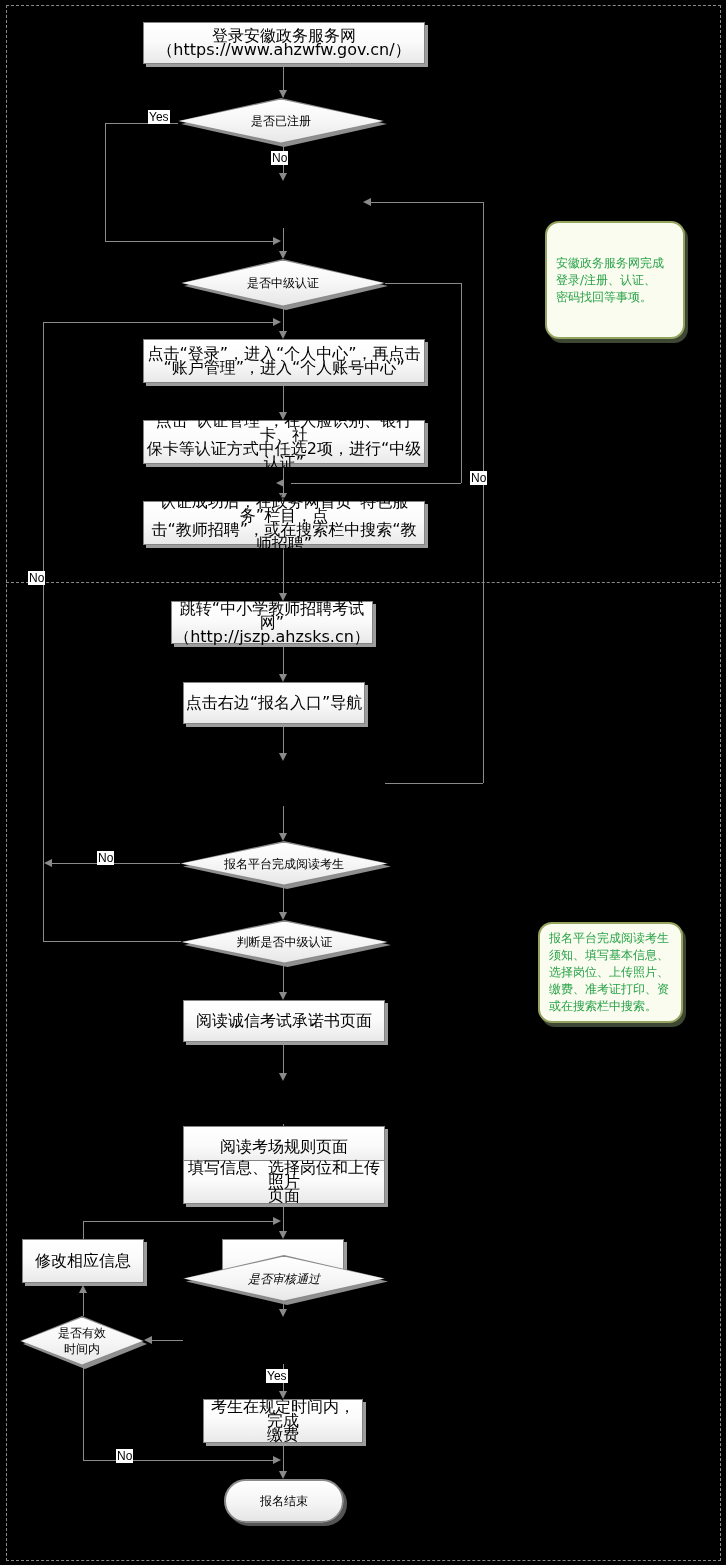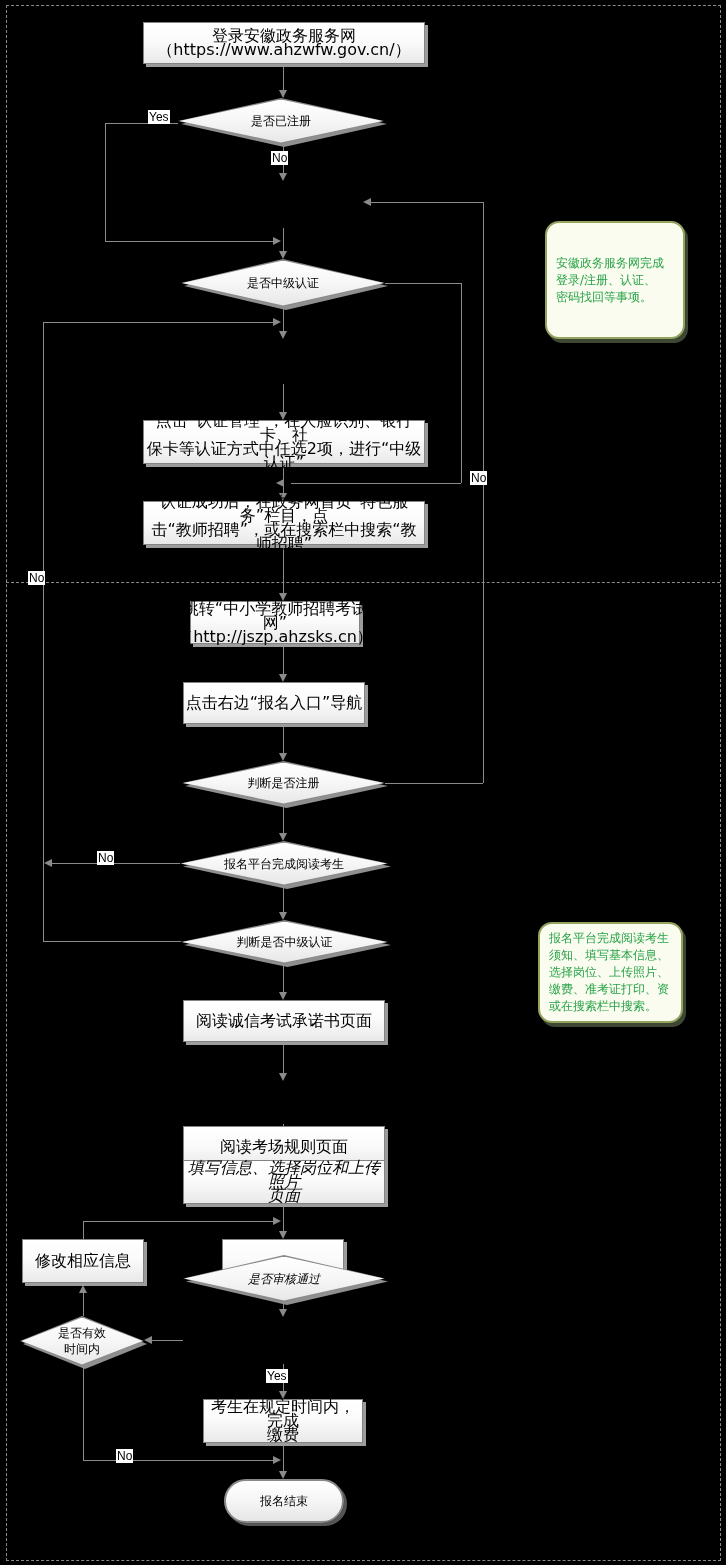--- a/index.html
+++ b/index.html
@@ -140,47 +140,44 @@
 
 
   <div class="dia" style="left:181px;top:259px;width:204px;height:48px;">
     <div class="sh"></div>
     <div class="bd"></div>
     <div class="in">
         <span class="txt">是否中级认证</span>
       </div>
   </div>
 
+  <div class="bnode" style="left:143px;top:339px;width:282px;height:44px;">
+    <span class="txt">点击“登录”，进入“个人中心”，再点击
+“账户管理”，进入“个人账号中心”</span>
+  </div>
 
   <div class="bnode" style="left:143px;top:420px;width:282px;height:44px;">
     <span class="txt">点击“认证管理”，在人脸识别、银行卡、社
 保卡等认证方式中任选2项，进行“中级认证”</span>
   </div>
 
   <div class="bnode" style="left:143px;top:501px;width:282px;height:44px;">
     <span class="txt">认证成功后，在政务网首页“特色服务”栏目，点
 击“教师招聘”，或在搜索栏中搜索“教师招聘”</span>
   </div>
 
-  <div class="bnode" style="left:190px;top:601px;width:170px;height:43px;">
+  <div class="bnode" style="left:171px;top:601px;width:202px;height:43px;">
     <span class="txt">跳转“中小学教师招聘考试网”
 （http://jszp.ahzsks.cn）</span>
   </div>
 
   <div class="bnode" style="left:183px;top:682px;width:182px;height:42px;">
     <span class="txt">点击右边“报名入口”导航</span>
   </div>
 
-  <div class="dia" style="left:182px;top:761px;width:203px;height:44px;">
-    <div class="sh"></div>
-    <div class="bd"></div>
-    <div class="in">
-        <span class="txt">判断是否注册</span>
-      </div>
-  </div>
 
   <div class="dia" style="left:180px;top:841px;width:208px;height:45px;">
     <div class="sh"></div>
     <div class="bd"></div>
     <div class="in">
         <span class="txt">报名平台完成阅读考生</span>
       </div>
   </div>
 
   <div class="dia" style="left:181px;top:920px;width:207px;height:44px;">
@@ -192,21 +189,21 @@
   </div>
 
   <div class="bnode" style="left:183px;top:1000px;width:202px;height:42px;">
     <span class="txt">阅读诚信考试承诺书页面</span>
   </div>
 
   <div class="bnode" style="left:183px;top:1081px;width:202px;height:42px;margin-top:45px;">
     <span class="txt">阅读考场规则页面</span>
   </div>
 
-  <div class="bnode" style="left:183px;top:1160px;width:202px;height:44px;font-style:italic;">
+  <div class="bnode" style="left:183px;top:1160px;width:202px;height:44px;">
     <span class="txt">填写信息、选择岗位和上传照片
 页面</span>
   </div>
 
   <div class="bnode" style="left:22px;top:1239px;width:122px;height:44px;">
     <span class="txt">修改相应信息</span>
   </div>
 
   <div class="bnode" style="left:222px;top:1239px;width:122px;height:44px;align-items:flex-end;">
     <span class="txt">报名信息提交</span>

